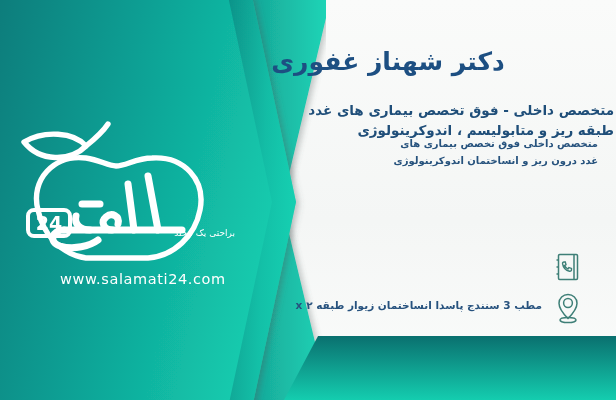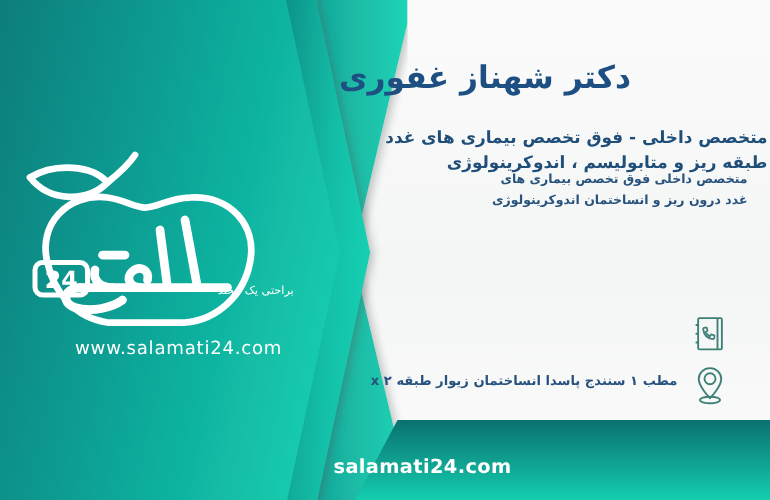--- a/index.html
+++ b/index.html
@@ -267,28 +267,27 @@
     <svg viewBox="0 0 28 32" xmlns="http://www.w3.org/2000/svg">
       <g fill="none" stroke="#3e7f77" stroke-width="1.5">
         <path d="M 14 2.5 C 9 2.5 5 6.4 5 11.2 C 5 17.4 14 26.5 14 26.5
                  C 14 26.5 23 17.4 23 11.2 C 23 6.4 19 2.5 14 2.5 Z"></path>
         <circle cx="14" cy="11" r="4.4"></circle>
         <ellipse cx="14" cy="28" rx="8" ry="2.6"></ellipse>
       </g>
     </svg>
   </div>
 
-  <div class="address">مطب ۱ سنندج پاسدا انساختمان زیوار طبقه ۲ x</div>
+  <div class="address">مطب 3 سنندج پاسدا انساختمان زیوار طبقه ۲ x</div>
 
   <div class="footer">
     <svg viewBox="0 0 616 64" preserveAspectRatio="none" xmlns="http://www.w3.org/2000/svg">
       <defs>
         <linearGradient id="fg" x1="0" y1="0" x2="0" y2="1">
           <stop offset="0%" stop-color="#0a706f"></stop>
           <stop offset="100%" stop-color="#14cdaf"></stop>
         </linearGradient>
       </defs>
       <path d="M 318 0 L 616 0 L 616 64 L 284 64 Z" fill="url(#fg)"></path>
     </svg>
-    <div class="footer-text">salamati24.com</div>
   </div>
 
 </div>
 
 </body></html>

